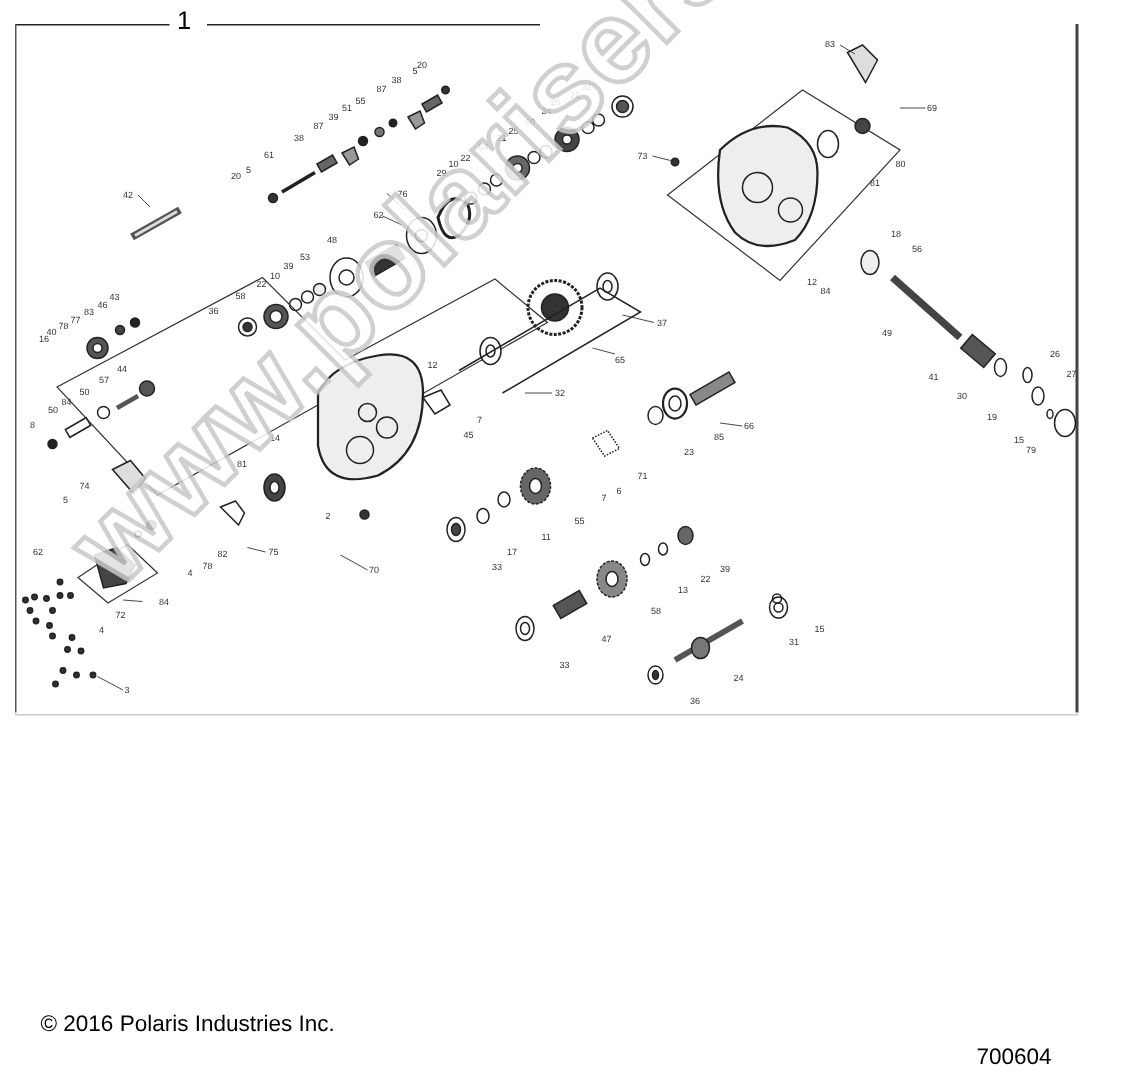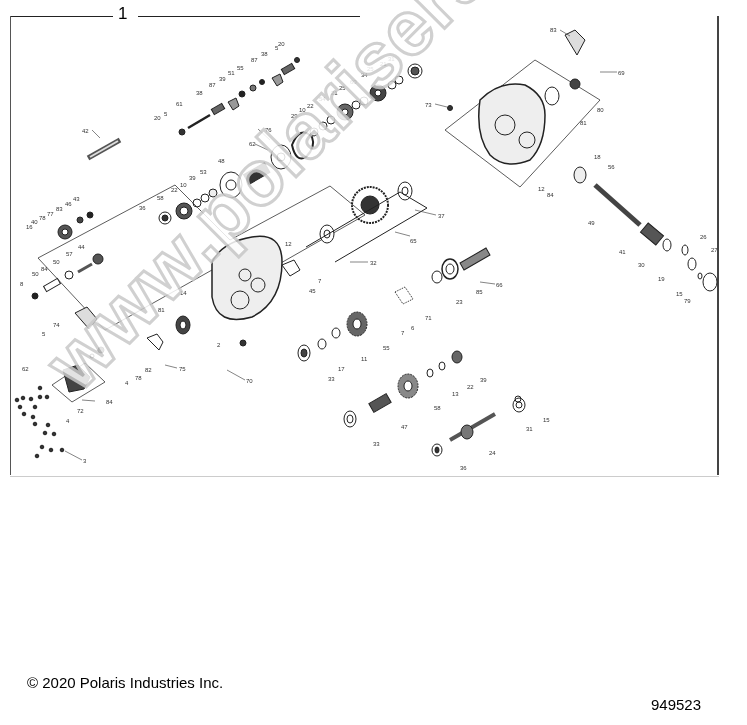--- a/index.html
+++ b/index.html
@@ -316,15 +316,15 @@
       <div class="callout" style="left: 125px; top: 380px;">4</div>
       <div class="callout" style="left: 22px; top: 366px;">62</div>
       <div class="callout" style="left: 106px; top: 399px;">84</div>
       <div class="callout" style="left: 77px; top: 408px;">72</div>
       <div class="callout" style="left: 66px; top: 418px;">4</div>
       <div class="callout" style="left: 83px; top: 458px;">3</div>
     </div>
 
   <div class="watermark">www.polarisersatzteile.de</div>
 
-  <div class="copyright">© 2020 Polaris Industries Inc.</div>
-  <div class="fig-id">949523</div>
+  <div class="copyright">© 2016 Polaris Industries Inc.</div>
+  <div class="fig-id">700604</div>
 </div>
 
 </body></html>

